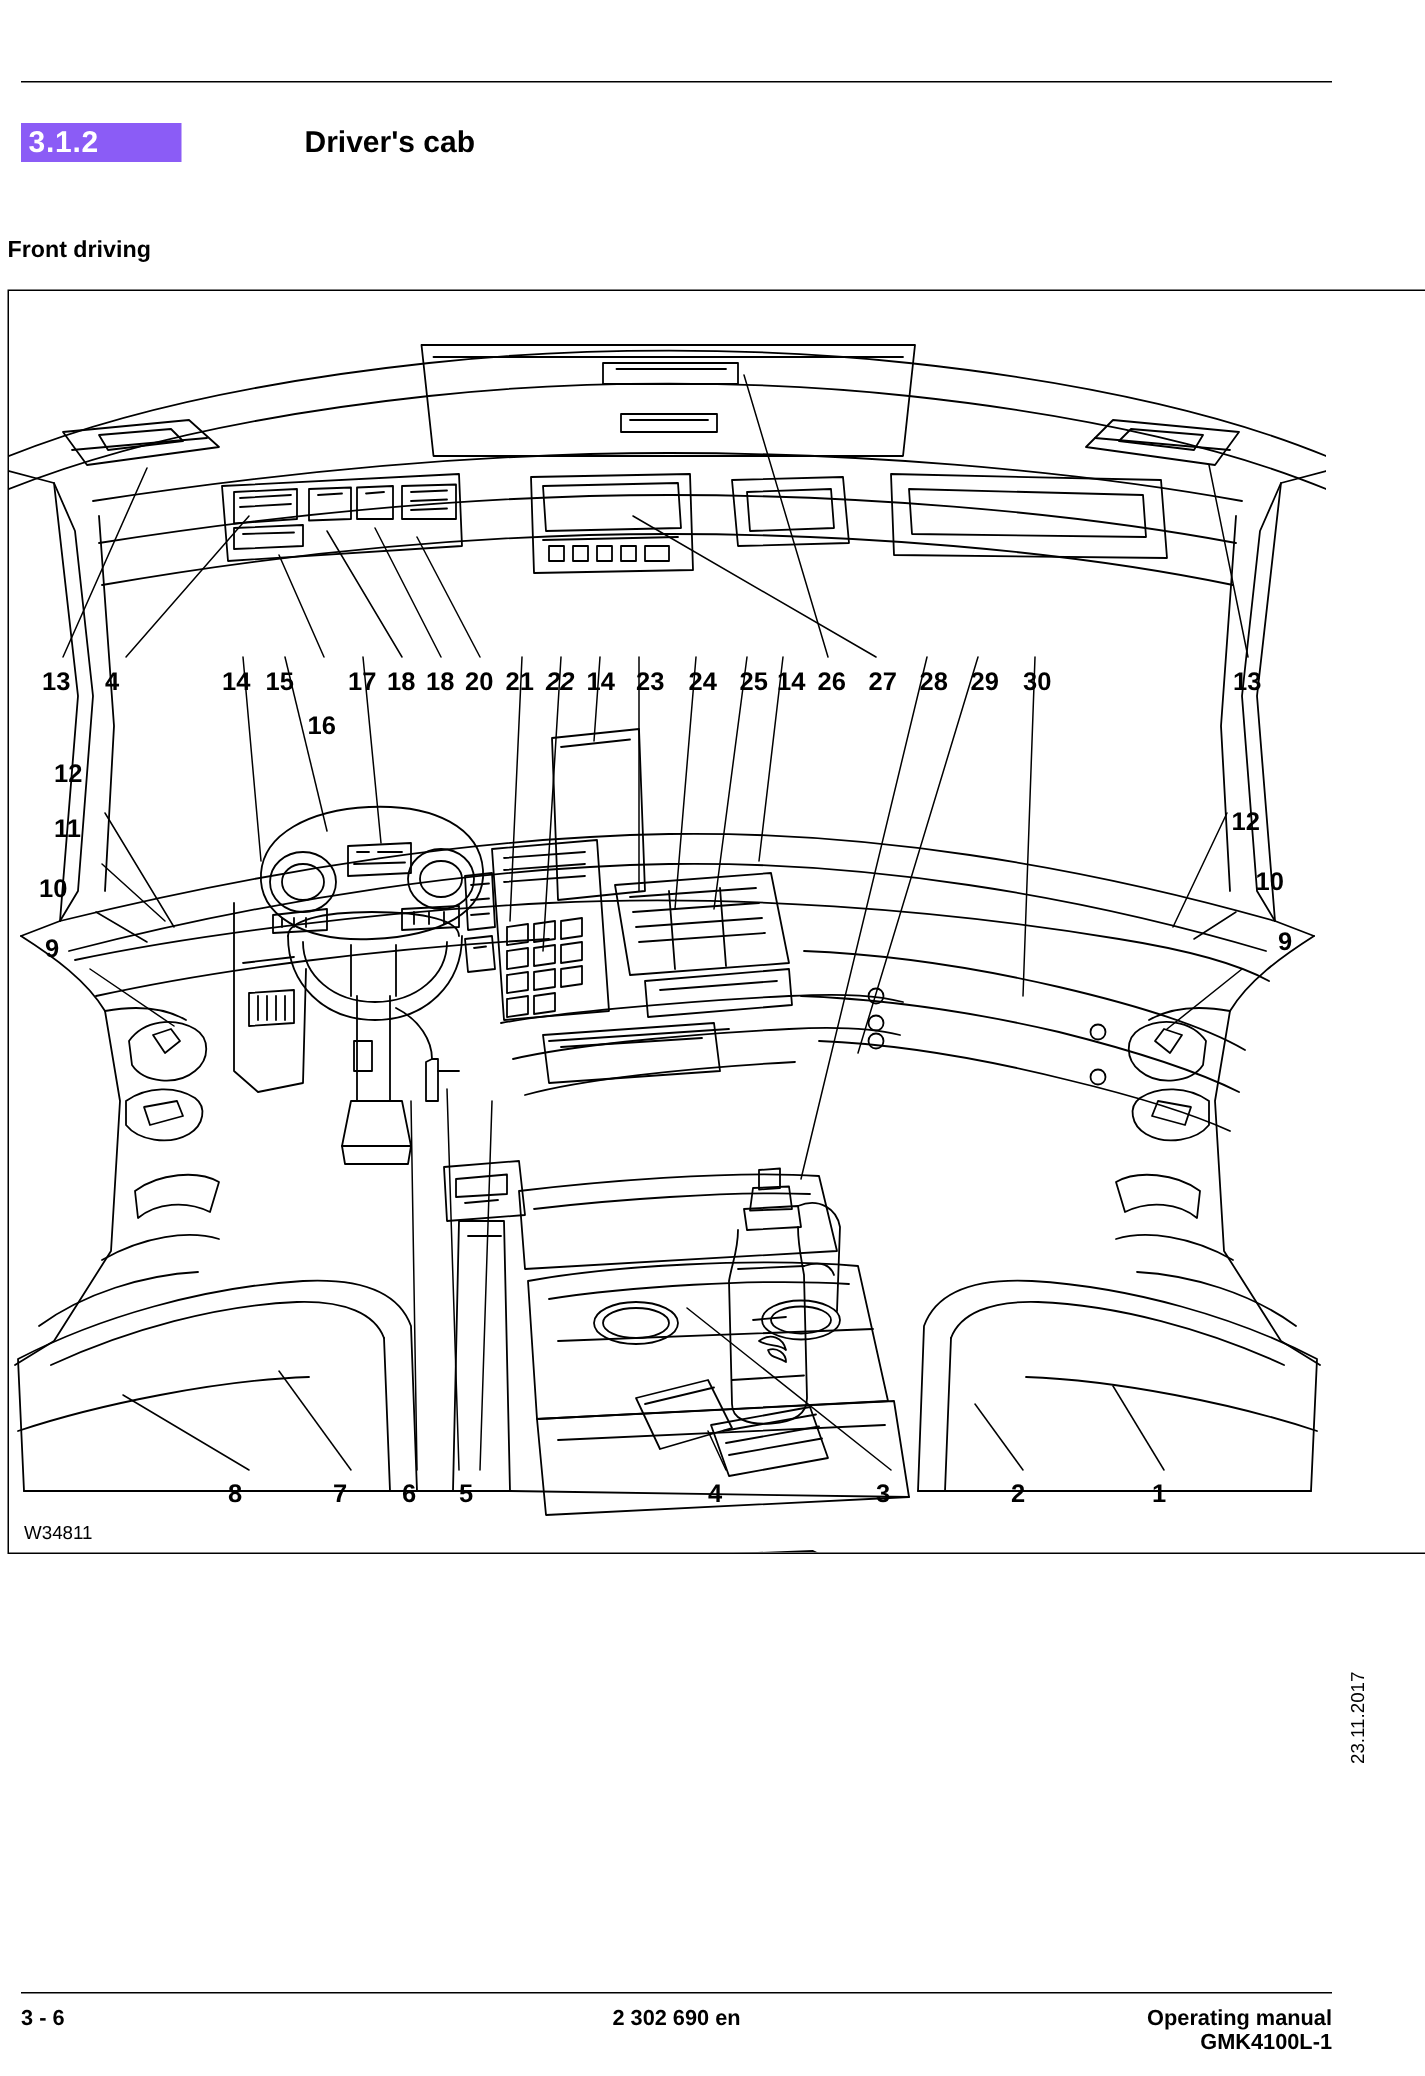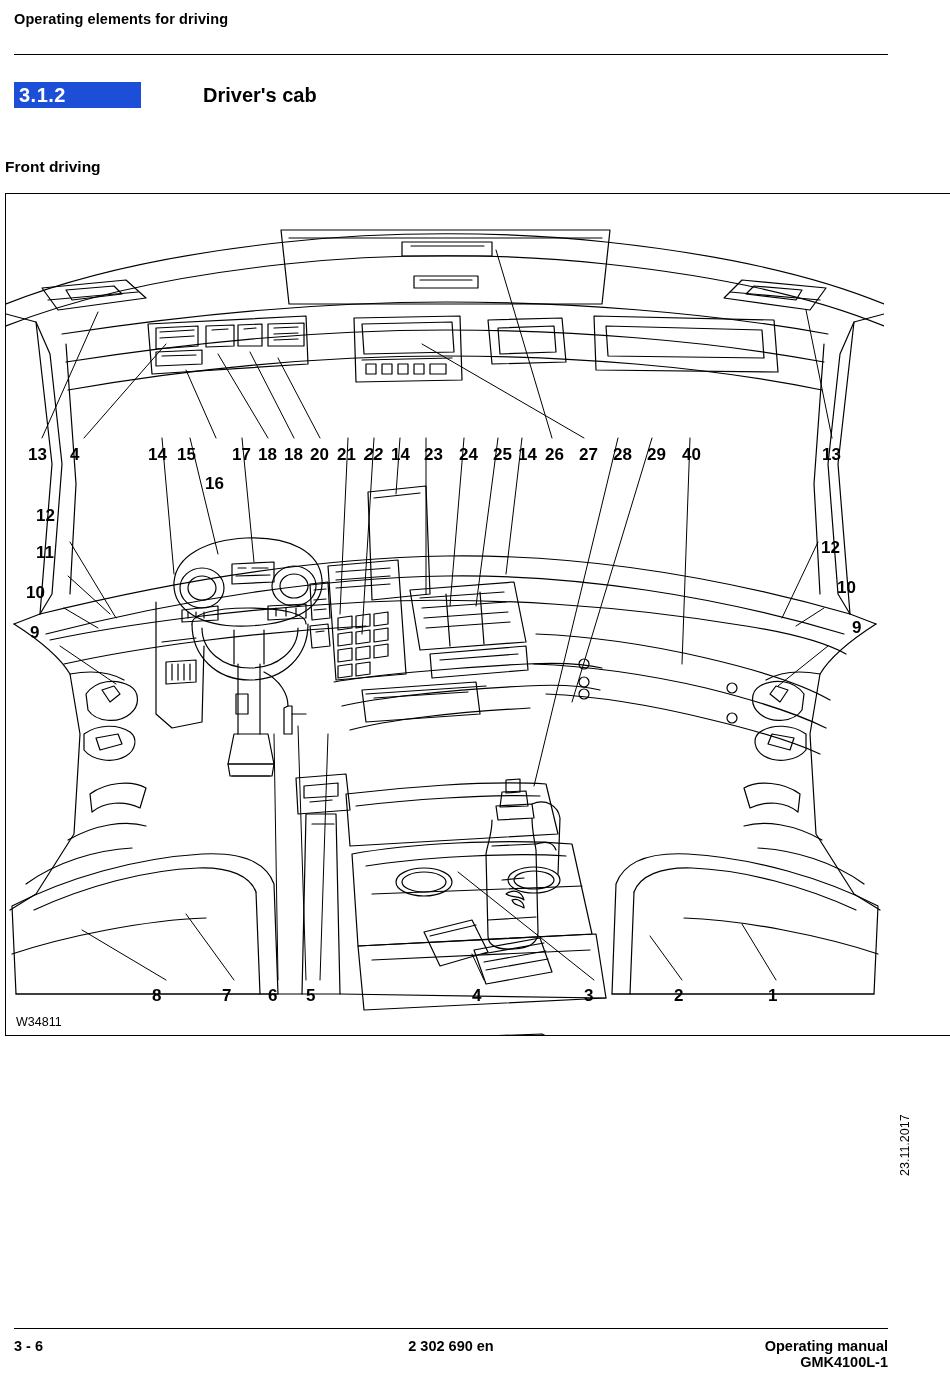--- a/index.html
+++ b/index.html
@@ -37,23 +37,23 @@
     width: 874px;
     height: 1px;
     background: #000;
   }
 
   
   .section-number-box {
     position: absolute;
     top: 82px;
     left: 14px;
-    width: 127px;
+    width: 107px;
     height: 26px;
-    background: #1d4ed8;
+    background: #8b5cf6;
   }
   .section-number-box span {
     color: #fff;
     font-size: 20px;
     font-weight: bold;
     line-height: 26px;
     padding-left: 5px;
     letter-spacing: 0.5px;
     display: block;
   }
@@ -140,21 +140,20 @@
   }
   .footer .left { position: absolute; left: 0; top: 0; }
   .footer .center { position: absolute; left: 0; top: 0; width: 874px; text-align: center; }
   .footer .right { position: absolute; right: 0; top: 0; text-align: right; }
   .footer .right .l2 { display: block; }
 </style>
 </head>
 <body>
 
 <div class="page-header">
-  <div class="line1">Operating elements for driving</div>
 </div>
 <div class="header-rule"></div>
 
 <div class="section-number-box">
   <span>3.1.2</span>
 </div>
 <div class="section-title">Driver's cab</div>
 
 <div class="subheading">Front driving</div>
 
@@ -461,21 +460,21 @@
   <div class="callout" style="left:358px; top:252px;font-style:italic;">22</div>
   <div class="callout" style="left:385px; top:252px;">14</div>
   <div class="callout" style="left:418px; top:252px;">23</div>
   <div class="callout" style="left:453px; top:252px;">24</div>
   <div class="callout" style="left:487px; top:252px;">25</div>
   <div class="callout" style="left:512px; top:252px;">14</div>
   <div class="callout" style="left:539px; top:252px;">26</div>
   <div class="callout" style="left:573px; top:252px;">27</div>
   <div class="callout" style="left:607px; top:252px;">28</div>
   <div class="callout" style="left:641px; top:252px;">29</div>
-  <div class="callout" style="left:676px; top:252px;">40</div>
+  <div class="callout" style="left:676px; top:252px;">30</div>
   <div class="callout" style="left:816px; top:252px;">13</div>
 
   <div class="callout" style="left:30px; top:313px;">12</div>
   <div class="callout" style="left:30px; top:350px;">11</div>
   <div class="callout" style="left:20px; top:390px;">10</div>
   <div class="callout" style="left:24px; top:430px;">9</div>
 
   <div class="callout" style="left:815px; top:345px;">12</div>
   <div class="callout" style="left:831px; top:385px;">10</div>
   <div class="callout" style="left:846px; top:425px;">9</div>

